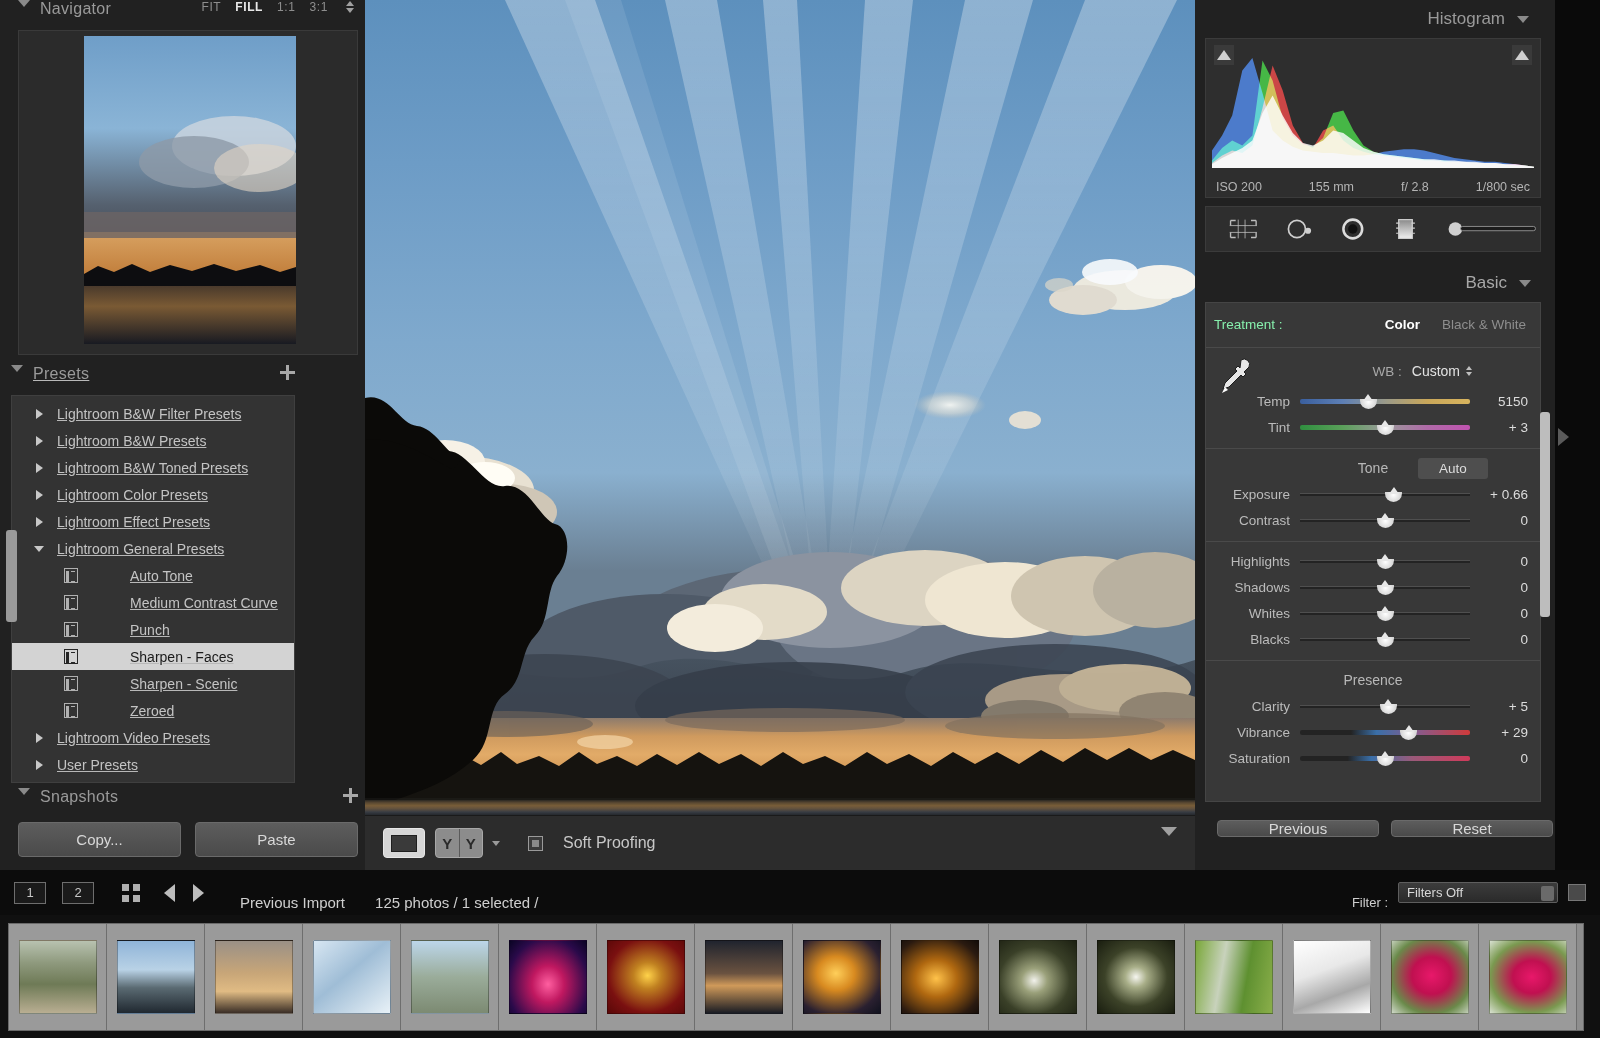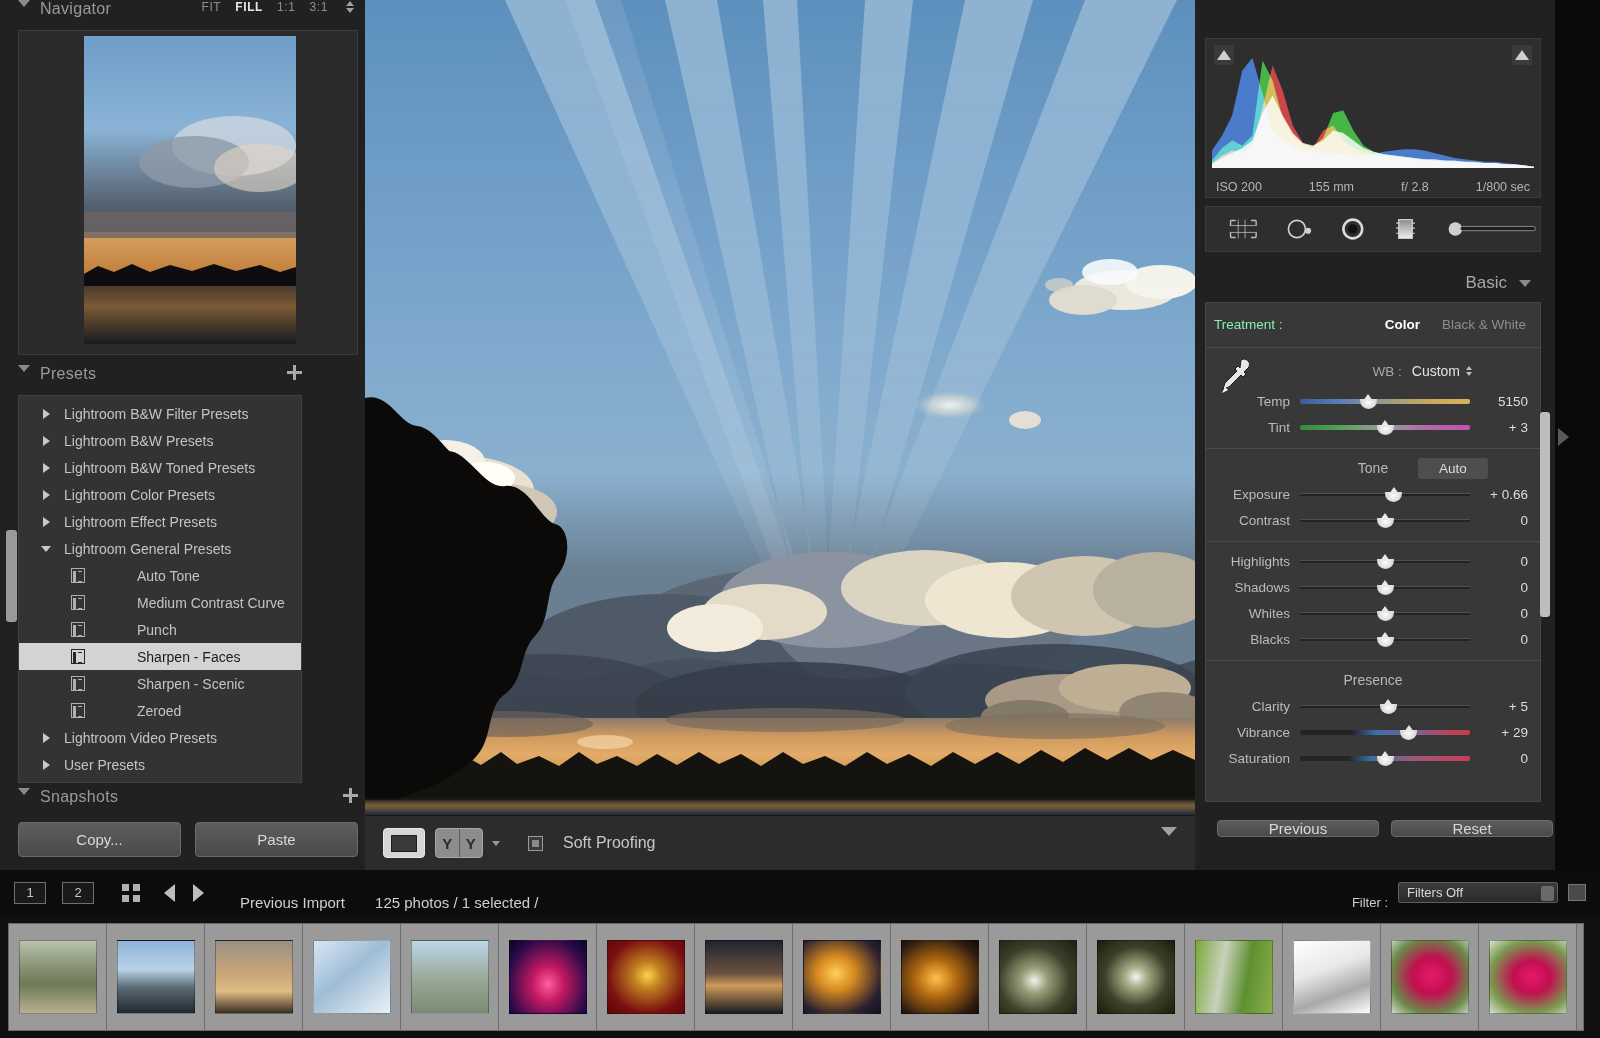--- a/index.html
+++ b/index.html
@@ -27,21 +27,21 @@
   .updown i { width:0;height:0;border-left:4px solid transparent;border-right:4px solid transparent; }
   .updown i.u { border-bottom:5px solid #a0a0a0; }
   .updown i.d { border-top:5px solid #a0a0a0; }
 
   
   #nav-preview { position:absolute; left:18px; top:30px; width:340px; height:325px;
                  background:#2b2b2b; border:1px solid #3a3a3a; }
   #nav-thumb { position:absolute; left:65px; top:5px; width:212px; height:308px; overflow:hidden; }
 
   
-  #presets-section { position:absolute; left:18px; top:365px; width:284px; }
+  #presets-section { position:absolute; left:11px; top:365px; width:284px;text-decoration:underline; }
   .plus { position:relative; width:15px; height:15px; }
   .plus:before,.plus:after { content:""; position:absolute; background:#a8a8a8; }
   .plus:before { left:6px; top:0; width:3px; height:15px; }
   .plus:after  { left:0; top:6px; width:15px; height:3px; }
   #presets-list { background:#333333; border:1px solid #3f3f3f; padding:4px 0; }
   .preset-row { height:27px; display:flex; align-items:center; padding-left:45px; color:#c4c4c4;
                 font-size:14px; }
   .preset-row .tri-right { margin-left:-21px; margin-right:14px; }
   .preset-row .tri-dn { width:0;height:0;border-left:5px solid transparent;border-right:5px solid transparent;
                         border-top:6px solid #c8c8c8; margin-left:-23px; margin-right:13px; }
@@ -478,20 +478,26 @@
         </span>
       <span>Soft Proofing</span>
     </div>
     <div style="margin-left:auto;">
       <span class="big-tri"></span>
     </div>
   </div>
 
   <div id="right-panel">
 
+    <div class="rp-inner">
+      <div class="rp-header">
+        <span>Histogram</span>
+        <span class="tri" style="margin-right:0;"></span>
+      </div>
+    </div>
 
     <div id="histogram">
       <div id="histo-plot">
         <svg id="histo-svg" width="322" height="125" viewBox="0 0 322 125" preserveAspectRatio="none">
             <path d="M0,125 L0.0,121.3 L10.1,115.0 L20.2,110.0 L30.3,105.0 L40.4,97.5 L50.5,70.0 L60.6,52.5 L70.7,72.5 L80.8,90.0 L90.9,100.0 L101.0,102.5 L111.1,97.5 L121.2,87.5 L131.3,90.0 L141.4,97.5 L151.5,105.0 L161.6,108.8 L171.7,111.3 L181.8,112.5 L191.9,113.8 L202.0,115.0 L212.1,116.3 L222.2,116.3 L232.3,117.5 L242.4,117.5 L252.5,118.8 L262.7,118.8 L272.8,120.0 L282.9,120.0 L293.0,121.3 L303.1,121.3 L313.2,122.5 L322.0,123.8 L322,125 Z" fill="#e6e6e6" fill-opacity="0.92" style="mix-blend-mode: normal;"></path>
             <path d="M0,125 L0.0,107.5 L10.1,92.5 L20.2,72.5 L30.3,27.5 L40.4,15.0 L50.5,50.0 L60.6,87.5 L70.7,97.5 L80.8,103.8 L90.9,107.5 L101.0,108.8 L111.1,110.0 L121.2,110.0 L131.3,111.3 L141.4,112.5 L151.5,112.5 L161.6,111.3 L171.7,108.8 L181.8,107.5 L191.9,106.3 L202.0,106.3 L212.1,107.5 L222.2,110.0 L232.3,112.5 L242.4,115.0 L252.5,116.3 L262.7,117.5 L272.8,118.8 L282.9,118.8 L293.0,120.0 L303.1,121.3 L313.2,122.5 L322.0,123.8 L322,125 Z" fill="#2a6fe0" fill-opacity="0.85" style="mix-blend-mode: screen;"></path>
             <path d="M0,125 L0.0,117.5 L10.1,105.0 L20.2,97.5 L30.3,102.5 L40.4,92.5 L50.5,17.5 L60.6,37.5 L70.7,75.0 L80.8,92.5 L90.9,101.3 L101.0,103.8 L111.1,95.0 L121.2,70.0 L131.3,67.5 L141.4,87.5 L151.5,102.5 L161.6,108.8 L171.7,111.3 L181.8,112.5 L191.9,113.8 L202.0,115.0 L212.1,116.3 L222.2,117.5 L232.3,117.5 L242.4,118.8 L252.5,118.8 L262.7,120.0 L272.8,120.0 L282.9,120.0 L293.0,121.3 L303.1,122.5 L313.2,122.5 L322.0,123.8 L322,125 Z" fill="#22c422" fill-opacity="0.85" style="mix-blend-mode: screen;"></path>
             <path d="M0,125 L0.0,120.0 L10.1,112.5 L20.2,107.5 L30.3,110.0 L40.4,102.5 L50.5,65.0 L60.6,22.5 L70.7,47.5 L80.8,82.5 L90.9,100.0 L101.0,105.0 L111.1,87.5 L121.2,82.5 L131.3,97.5 L141.4,105.0 L151.5,108.8 L161.6,111.3 L171.7,112.5 L181.8,113.8 L191.9,115.0 L202.0,116.3 L212.1,117.5 L222.2,117.5 L232.3,118.8 L242.4,118.8 L252.5,118.8 L262.7,120.0 L272.8,120.0 L282.9,120.0 L293.0,121.3 L303.1,121.3 L313.2,122.5 L322.0,123.8 L322,125 Z" fill="#e02222" fill-opacity="0.85" style="mix-blend-mode: screen;"></path>
           </svg>
       </div>

